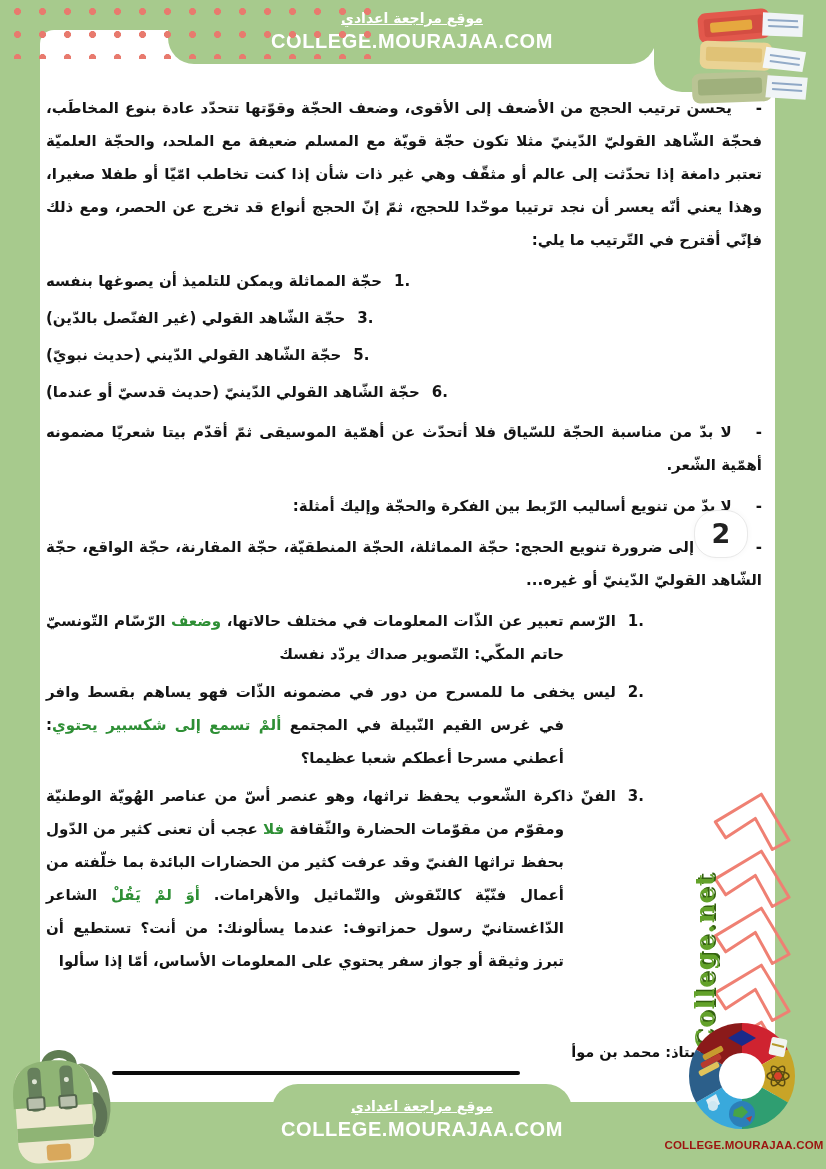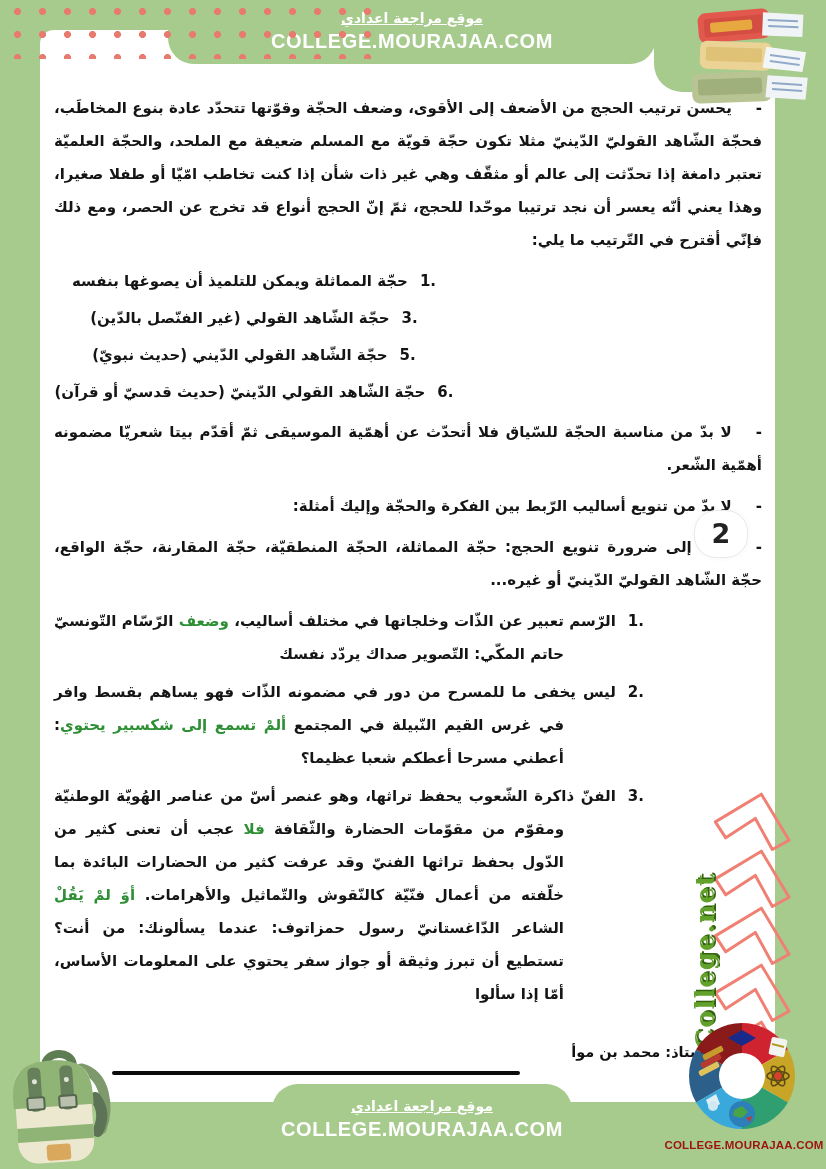--- a/index.html
+++ b/index.html
@@ -34,24 +34,24 @@
     position:absolute;left:0;top:-3px;width:378px;height:62px;
     background-image:radial-gradient(circle,var(--dot,#e87a6e) 3.2px,transparent 3.8px);
     background-size:25px 23px;background-position:5px 3px;
   }
   
   .doc{
     position:absolute;left:46px;top:92px;width:716px;
     direction:rtl;text-align:justify;
     color:var(--ink,#151515);font-weight:700;font-size:15px;line-height:33px;
   }
-  .doc p{margin:0 0 5px 8px;}
+  .doc p{margin:0 0 5px 0;}
   .doc .marker{font-weight:700;}
   .dash > .marker{margin-left:24px;}
-  .num-a{padding-right:308px;text-align:center;line-height:32px;margin:0;}
+  .num-a{padding-right:308px;text-align:left;line-height:32px;margin:0;}
   .num-a > .marker,.num-b > .marker{direction:ltr;unicode-bidi:isolate;margin-left:12px;}
   .num-b{padding-right:198px;text-indent:-80px;margin:0 0 4px 0;}
   .gap-after{margin-bottom:8px !important;}
   .green{color:var(--hl,#2e8f35);}
   
   .page-num{
     position:absolute;left:694px;top:510px;width:52px;height:46px;
     background:#fff;border:1px solid #e9e9e9;border-radius:22px;
     font-size:27px;font-weight:bold;color:#222;text-align:center;line-height:46px;
     box-shadow:0 0 6px rgba(0,0,0,0.04);
@@ -116,25 +116,25 @@
     <line x1="88" y1="82" x2="118" y2="85" stroke="#8fa8c6" stroke-width="2"></line>
     <line x1="88" y1="88" x2="118" y2="91" stroke="#8fa8c6" stroke-width="2"></line>
   </g>
 </svg>
 
 <div class="doc">
     <p class="dash gap-after"><span class="marker">-</span><span>يحسن ترتيب الحجج من الأضعف إلى الأقوى، وضعف الحجّة وقوّتها تتحدّد عادة بنوع المخاطَب، فحجّة الشّاهد القوليّ الدّينيّ مثلا تكون حجّة قويّة مع المسلم ضعيفة مع الملحد، والحجّة العلميّة تعتبر دامغة إذا تحدّثت إلى عالم أو مثقّف وهي غير ذات شأن إذا كنت تخاطب امّيّا أو طفلا صغيرا، وهذا يعني أنّه يعسر أن نجد ترتيبا موحّدا للحجج، ثمّ إنّ الحجج أنواع قد تخرج عن الحصر، ومع ذلك فإنّي أقترح في التّرتيب ما يلي:</span></p>
     <p class="num-a"><span class="marker">1.</span><span>حجّة المماثلة ويمكن للتلميذ أن يصوغها بنفسه</span></p>
     <p class="num-a"><span class="marker">3.</span><span>حجّة الشّاهد القولي (غير الفنّصل بالدّين)</span></p>
     <p class="num-a"><span class="marker">5.</span><span>حجّة الشّاهد القولي الدّيني (حديث نبويّ)</span></p>
-    <p class="num-a gap-after"><span class="marker">6.</span><span>حجّة الشّاهد القولي الدّينيّ (حديث قدسيّ أو قرآن)</span></p>
+    <p class="num-a gap-after"><span class="marker">6.</span><span>حجّة الشّاهد القولي الدّينيّ (حديث قدسيّ أو عندما)</span></p>
     <p class="dash gap-after"><span class="marker">-</span><span>لا بدّ من مناسبة الحجّة للسّياق فلا أتحدّث عن أهمّية الموسيقى ثمّ أقدّم بيتا شعريّا مضمونه أهمّية الشّعر.</span></p>
     <p class="dash gap-after"><span class="marker">-</span><span>لا بدّ من تنويع أساليب الرّبط بين الفكرة والحجّة  وإليك أمثلة:</span></p>
     <p class="dash gap-after"><span class="marker">-</span><span>انتبه إلى ضرورة تنويع الحجج: حجّة المماثلة، الحجّة المنطقيّة، حجّة المقارنة، حجّة الواقع، حجّة الشّاهد القوليّ الدّينيّ أو غيره...</span></p>
-    <p class="num-b"><span class="marker">1.</span><span>الرّسم تعبير عن الذّات وخلجاتها في مختلف أساليب، </span><span class="green">وضعف</span><span> الرّسّام التّونسيّ حاتم المكّي: التّصوير صداك يردّد نفسك</span></p>
+    <p class="num-b"><span class="marker">1.</span><span>الرّسم تعبير عن الذّات المعلومات في مختلف حالاتها، </span><span class="green">وضعف</span><span> الرّسّام التّونسيّ حاتم المكّي: التّصوير صداك يردّد نفسك</span></p>
     <p class="num-b"><span class="marker">2.</span><span>ليس يخفى ما للمسرح من دور في مضمونه الذّات فهو يساهم بقسط وافر في غرس القيم النّبيلة في المجتمع </span><span class="green">ألمْ تسمع إلى شكسبير يحتوي</span><span>: أعطني مسرحا أعطكم شعبا عظيما؟</span></p>
     <p class="num-b"><span class="marker">3.</span><span>الفنّ ذاكرة الشّعوب يحفظ تراثها، وهو عنصر أسّ من عناصر الهُويّة الوطنيّة ومقوّم من مقوّمات الحضارة والثّقافة </span><span class="green">فلا</span><span> عجب أن تعنى كثير من الدّول بحفظ تراثها الفنيّ وقد عرفت كثير من الحضارات البائدة بما خلّفته من أعمال فنّيّة كالنّقوش والتّماثيل والأهرامات. </span><span class="green">أوَ لمْ يَقُلْ</span><span> الشاعر الدّاغستانيّ رسول حمزاتوف: عندما يسألونك: من أنت؟ تستطيع أن تبرز وثيقة أو جواز سفر يحتوي على المعلومات الأساس، أمّا إذا سألوا</span></p>
   </div>
 
 <div class="page-num">2</div>
 
 <svg class="abs" style="left:702px;top:780px" width="104" height="272" viewBox="0 0 104 272">
   <g fill="none" stroke="#ef8073" stroke-width="3" stroke-linejoin="round">
     <g transform="translate(12,6) rotate(14 44 30)">
         <path d="M4,46 L42,8 L80,46 L66,59 L42,33 L18,59 Z"></path>

